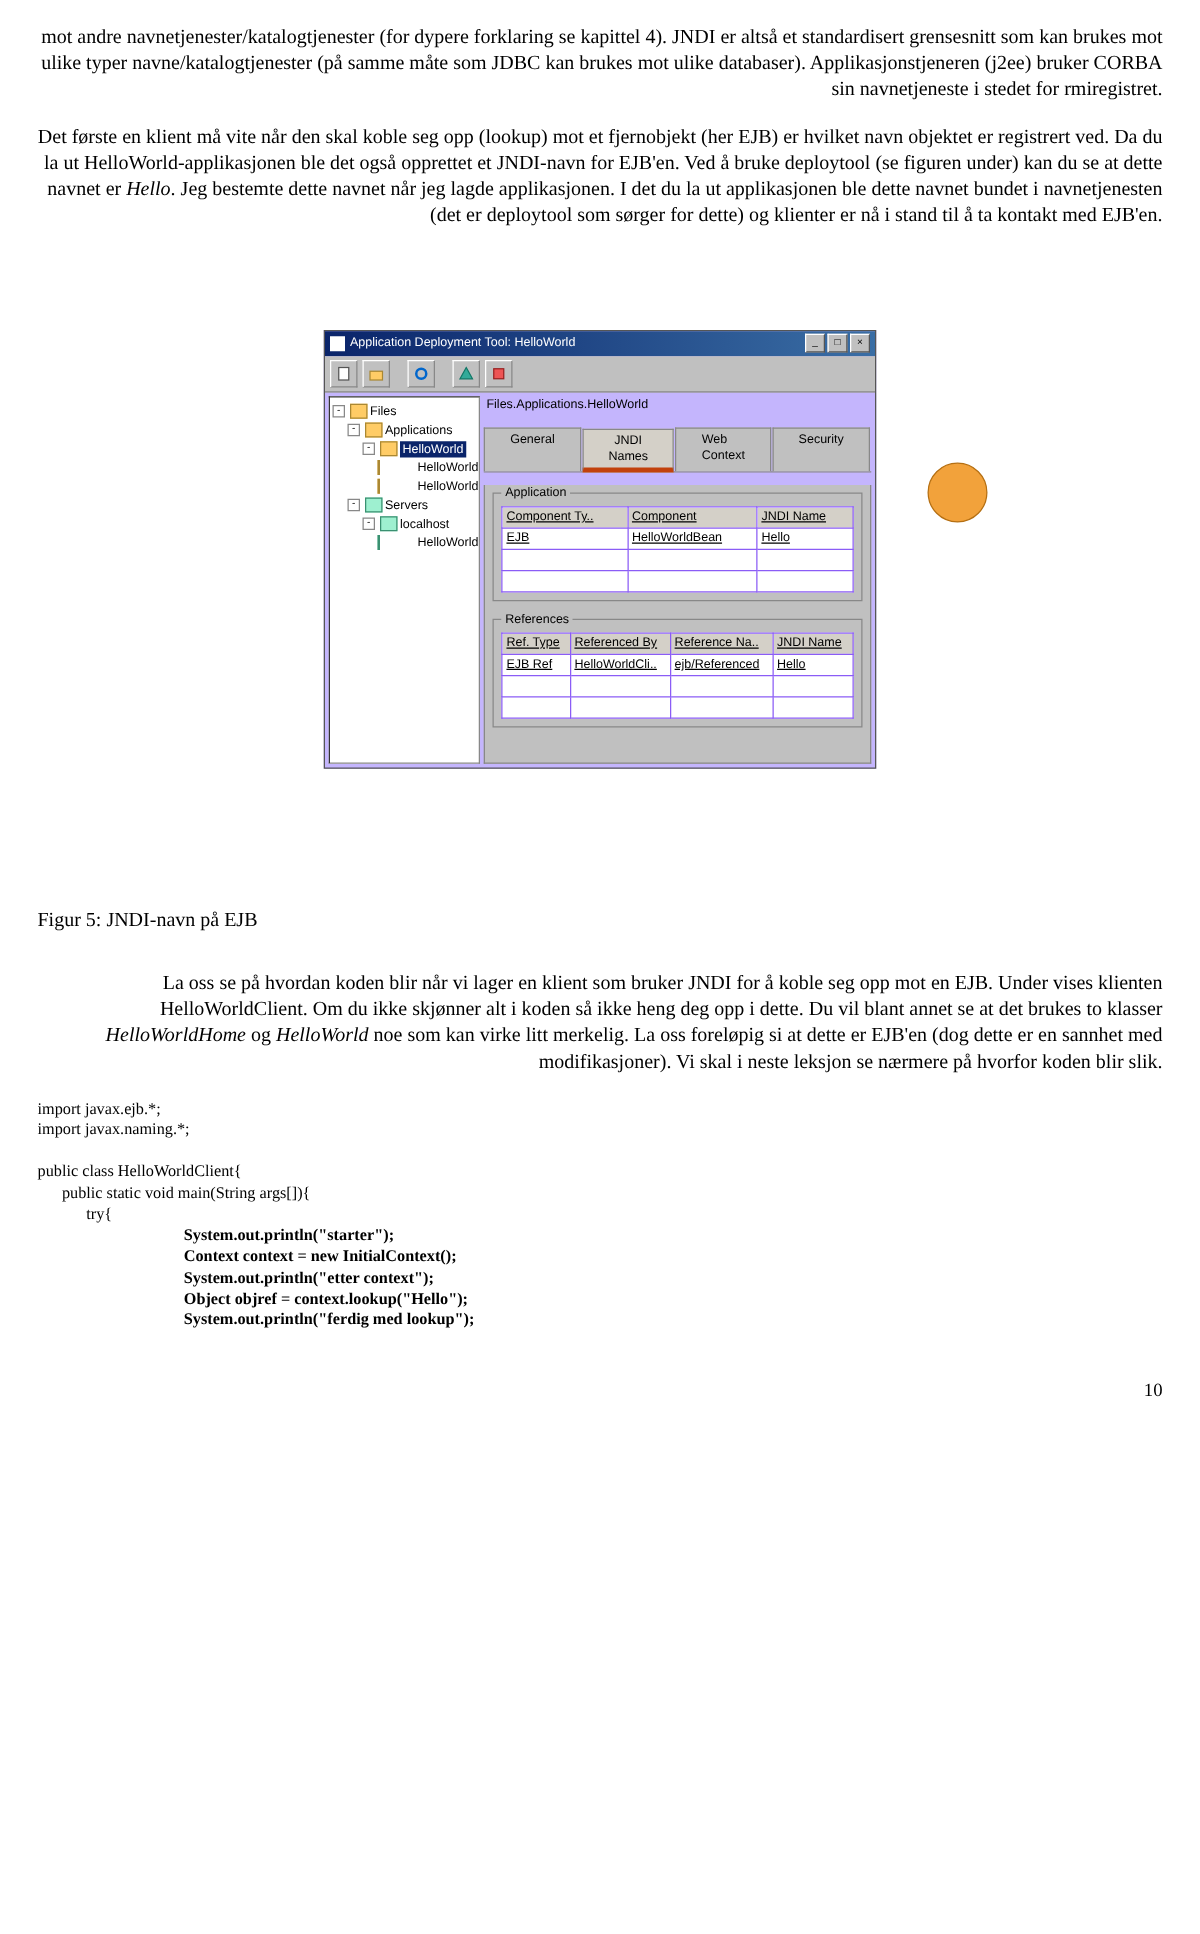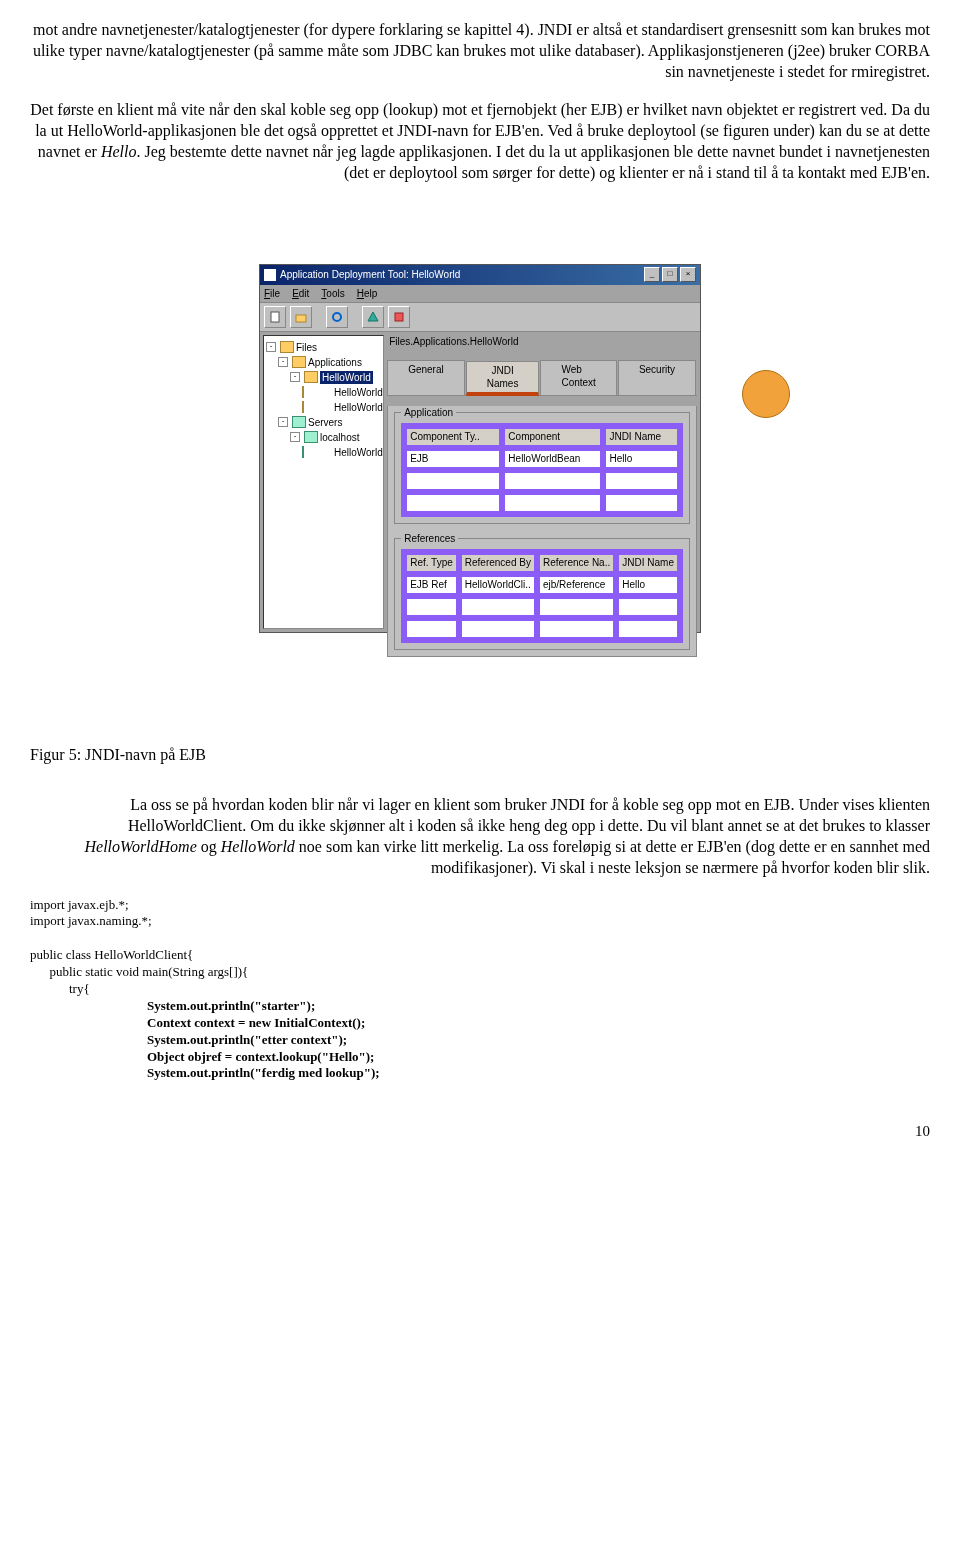--- a/index.html
+++ b/index.html
@@ -18,21 +18,21 @@
   }
   .italic { font-style: italic; }
   .figure-wrap {
     margin: 80px 0 10px 0;
     position: relative;
     display: flex;
     justify-content: center;
   }
   .deploytool {
     width: 440px;
-    background: #a3a3a3;
+    background: #c4b5fd;
     border: 1px solid #555;
     font-family: Tahoma, Arial, sans-serif;
     font-size: 10px;
     color: #000;
     position: relative;
   }
   .titlebar {
     background: linear-gradient(to right, #0a246a, #3a6ea5);
     color: #fff;
     padding: 2px 4px;
@@ -158,20 +158,21 @@
   }
   .tab-body {
     border: 1px solid #888;
     border-top: none;
     flex: 1;
     background: #c0c0c0;
     padding: 6px;
     display: flex;
     flex-direction: column;
     gap: 14px;
+    text-decoration: underline;
   }
   .groupbox {
     border: 1px solid #888;
     padding: 10px 6px 6px 6px;
     position: relative;
   }
   .groupbox-title {
     position: absolute;
     top: -7px;
     left: 6px;
@@ -179,21 +180,21 @@
     padding: 0 3px;
     font-size: 10px;
   }
   table.grid {
     width: 100%;
     border-collapse: collapse;
     font-size: 10px;
     background: #fff;
   }
   table.grid th, table.grid td {
-    border: 6px solid #8b5cf6;
+    border: 1px solid #8b5cf6;
     padding: 1px 3px;
     text-align: left;
     height: 14px;
     overflow: hidden;
     white-space: nowrap;
   }
   table.grid th {
     background: #d4d0c8;
     font-weight: normal;
   }
@@ -243,26 +244,20 @@
         <span class="titlebar-icon"></span>
         <span>Application Deployment Tool: HelloWorld</span>
       </div>
       <div class="win-btns">
         <div class="win-btn">_</div>
         <div class="win-btn">□</div>
         <div class="win-btn">×</div>
       </div>
     </div>
 
-    <div class="menubar">
-      <span><u>F</u><span></span>ile</span>
-      <span><u>E</u>dit</span>
-      <span><u>T</u>ools</span>
-      <span><u>H</u>elp</span>
-    </div>
 
     <div class="toolbar">
       <div class="tool-btn">
           <svg width="12" height="12">
             <rect x="2" y="1" width="8" height="10" fill="#fff" stroke="#555"></rect>
           </svg>
         </div>
       <div class="tool-btn">
           <svg width="12" height="12">
             <rect x="1" y="4" width="10" height="7" fill="#ffcc66" stroke="#aa8833"></rect>
@@ -372,21 +367,21 @@
               <tbody>
                   <tr>
                 <th>Ref. Type</th>
                 <th>Referenced By</th>
                 <th>Reference Na..</th>
                 <th>JNDI Name</th>
               </tr>
               <tr>
                 <td>EJB Ref</td>
                 <td>HelloWorldCli..</td>
-                <td>ejb/Reference</td>
+                <td>ejb/Referenced</td>
                 <td>Hello</td>
               </tr>
               <tr>
                     <td></td>
                     <td></td>
                     <td></td>
                     <td></td>
                   </tr>
               <tr>
                     <td></td>

